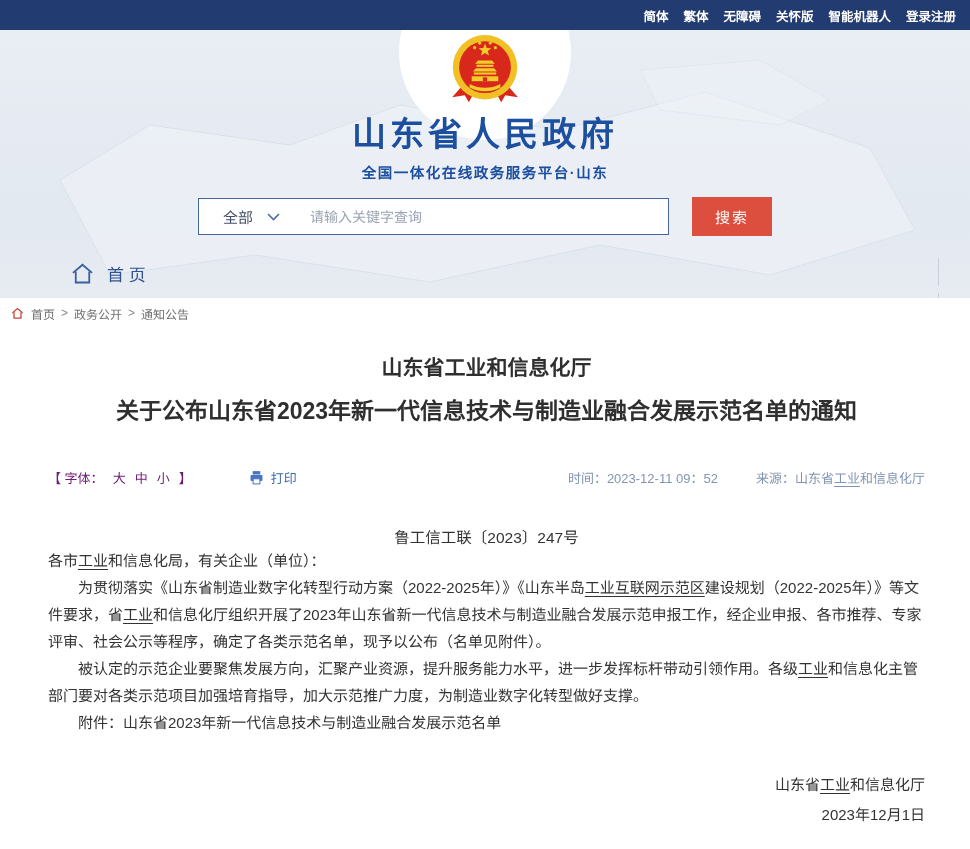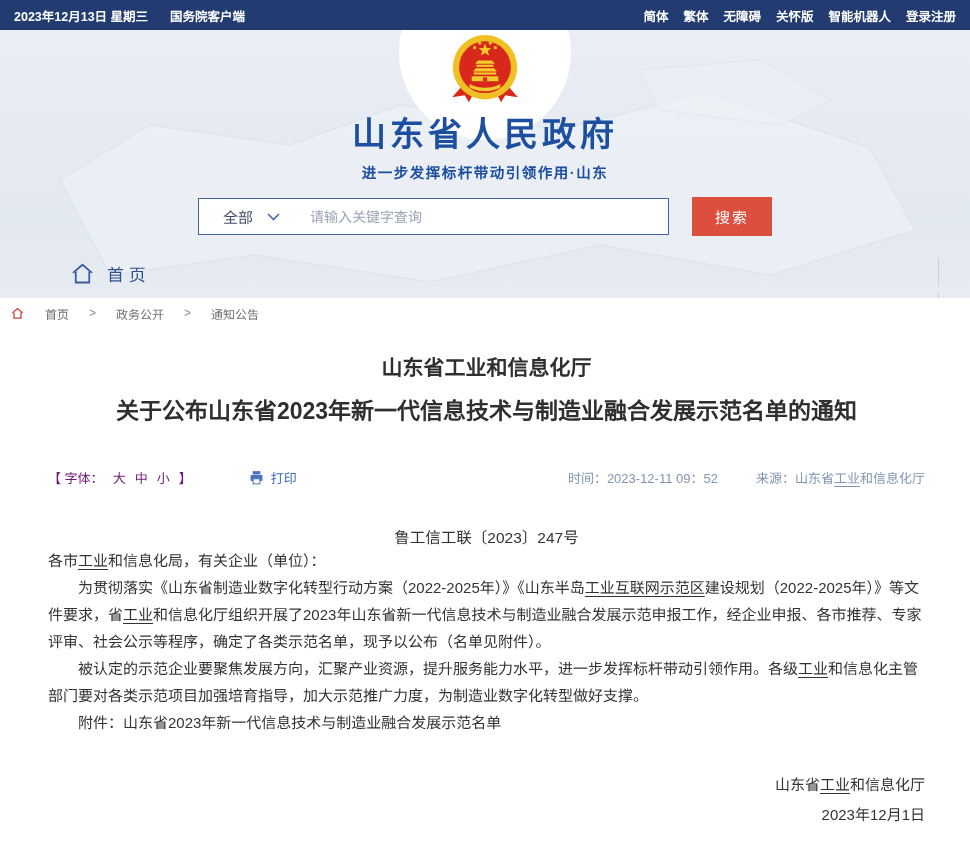--- a/index.html
+++ b/index.html
@@ -65,21 +65,21 @@
     font-size:17px; color:#2f5391; padding:4px 2px;
   }
   .nav-item:not(:last-child)::after {
     content:""; position:absolute; right:-36px; top:2px; height:28px;
     border-right:1px solid rgba(140,158,190,.35);
   }
   .nav-icon { flex-shrink:0; display:block; }
   
   .breadcrumb {
     height:30px; background:#fff; display:flex; align-items:center;
-    padding:0 10px; font-size:12px; color:#707070; gap:20px;
+    padding:0 10px; font-size:12px; color:#707070; gap:6px;
   }
   .breadcrumb .sep { color:#8a8a8a; }
   .crumb { cursor:pointer; }
   
   .article { background:#fff; padding:26px 45px 0 48px; }
   .doc-title-1 { text-align:center; font-size:21px; font-weight:700; color:#2f2f2f; line-height:28px; }
   .doc-title-2 { text-align:center; font-size:23px; font-weight:700; color:#2f2f2f; margin-top:14px; line-height:30px; }
   .meta-row { margin-top:42px; display:flex; align-items:center; font-size:13px; }
   .font-ctrl { color:#701a75; display:flex; align-items:center; gap:9px; }
   .font-size-btn { cursor:pointer; }
@@ -90,24 +90,20 @@
   .doc-body { font-size:15px; line-height:27px; color:#333; }
   .doc-body p { margin:0; }
   .doc-body p.indent { text-indent:2em; }
   .kw-underline { text-decoration:underline; text-underline-offset:3px; cursor:pointer; }
   .signature { margin-top:34px; text-align:right; font-size:15px; line-height:30px; color:#333; }
 </style>
 </head>
 <body>
 
 <div class="topbar">
-  <div class="topbar-left">
-    <span>2023年12月13日 星期三</span>
-    <a>国务院客户端</a>
-  </div>
   <div class="topbar-right">
     <a>简体</a>
     <a>繁体</a>
     <a>无障碍</a>
     <a>关怀版</a>
     <a>智能机器人</a>
     <span class="login-group">
       <a>登录</a>
       <a>注册</a>
     </span>
@@ -136,21 +132,21 @@
     <rect x="38" y="46.5" width="24" height="3" fill="#f5cd2a"></rect>
     <path d="M33 56 L67 56 L63 51.5 L37 51.5 Z" fill="#f5cd2a"></path>
     <rect x="34" y="57.5" width="32" height="3" fill="#f5cd2a"></rect>
     <rect x="31" y="63" width="38" height="7" fill="#f5cd2a"></rect>
     <rect x="47" y="64.5" width="6" height="5.5" fill="#d8281c"></rect>
     <path d="M28 74 Q50 85 72 74 L72 79 Q50 90 28 79 Z" fill="#f5cd2a"></path>
   </svg>
 
   <div class="header-content">
     <div class="site-title">山东省人民政府</div>
-    <div class="site-subtitle">进一步发挥标杆带动引领作用·山东</div>
+    <div class="site-subtitle">全国一体化在线政务服务平台·山东</div>
 
     <div class="search-row">
       <div class="search-box">
         <div class="search-select">
           <span>全部</span>
           <svg width="13" height="8" viewBox="0 0 13 8">
             <polyline points="1,1 6.5,6.5 12,1" fill="none" stroke="#4a6aa8" stroke-width="1.6"></polyline>
           </svg>
         </div>
         <input class="search-input" type="text" placeholder="请输入关键字查询" style="">

